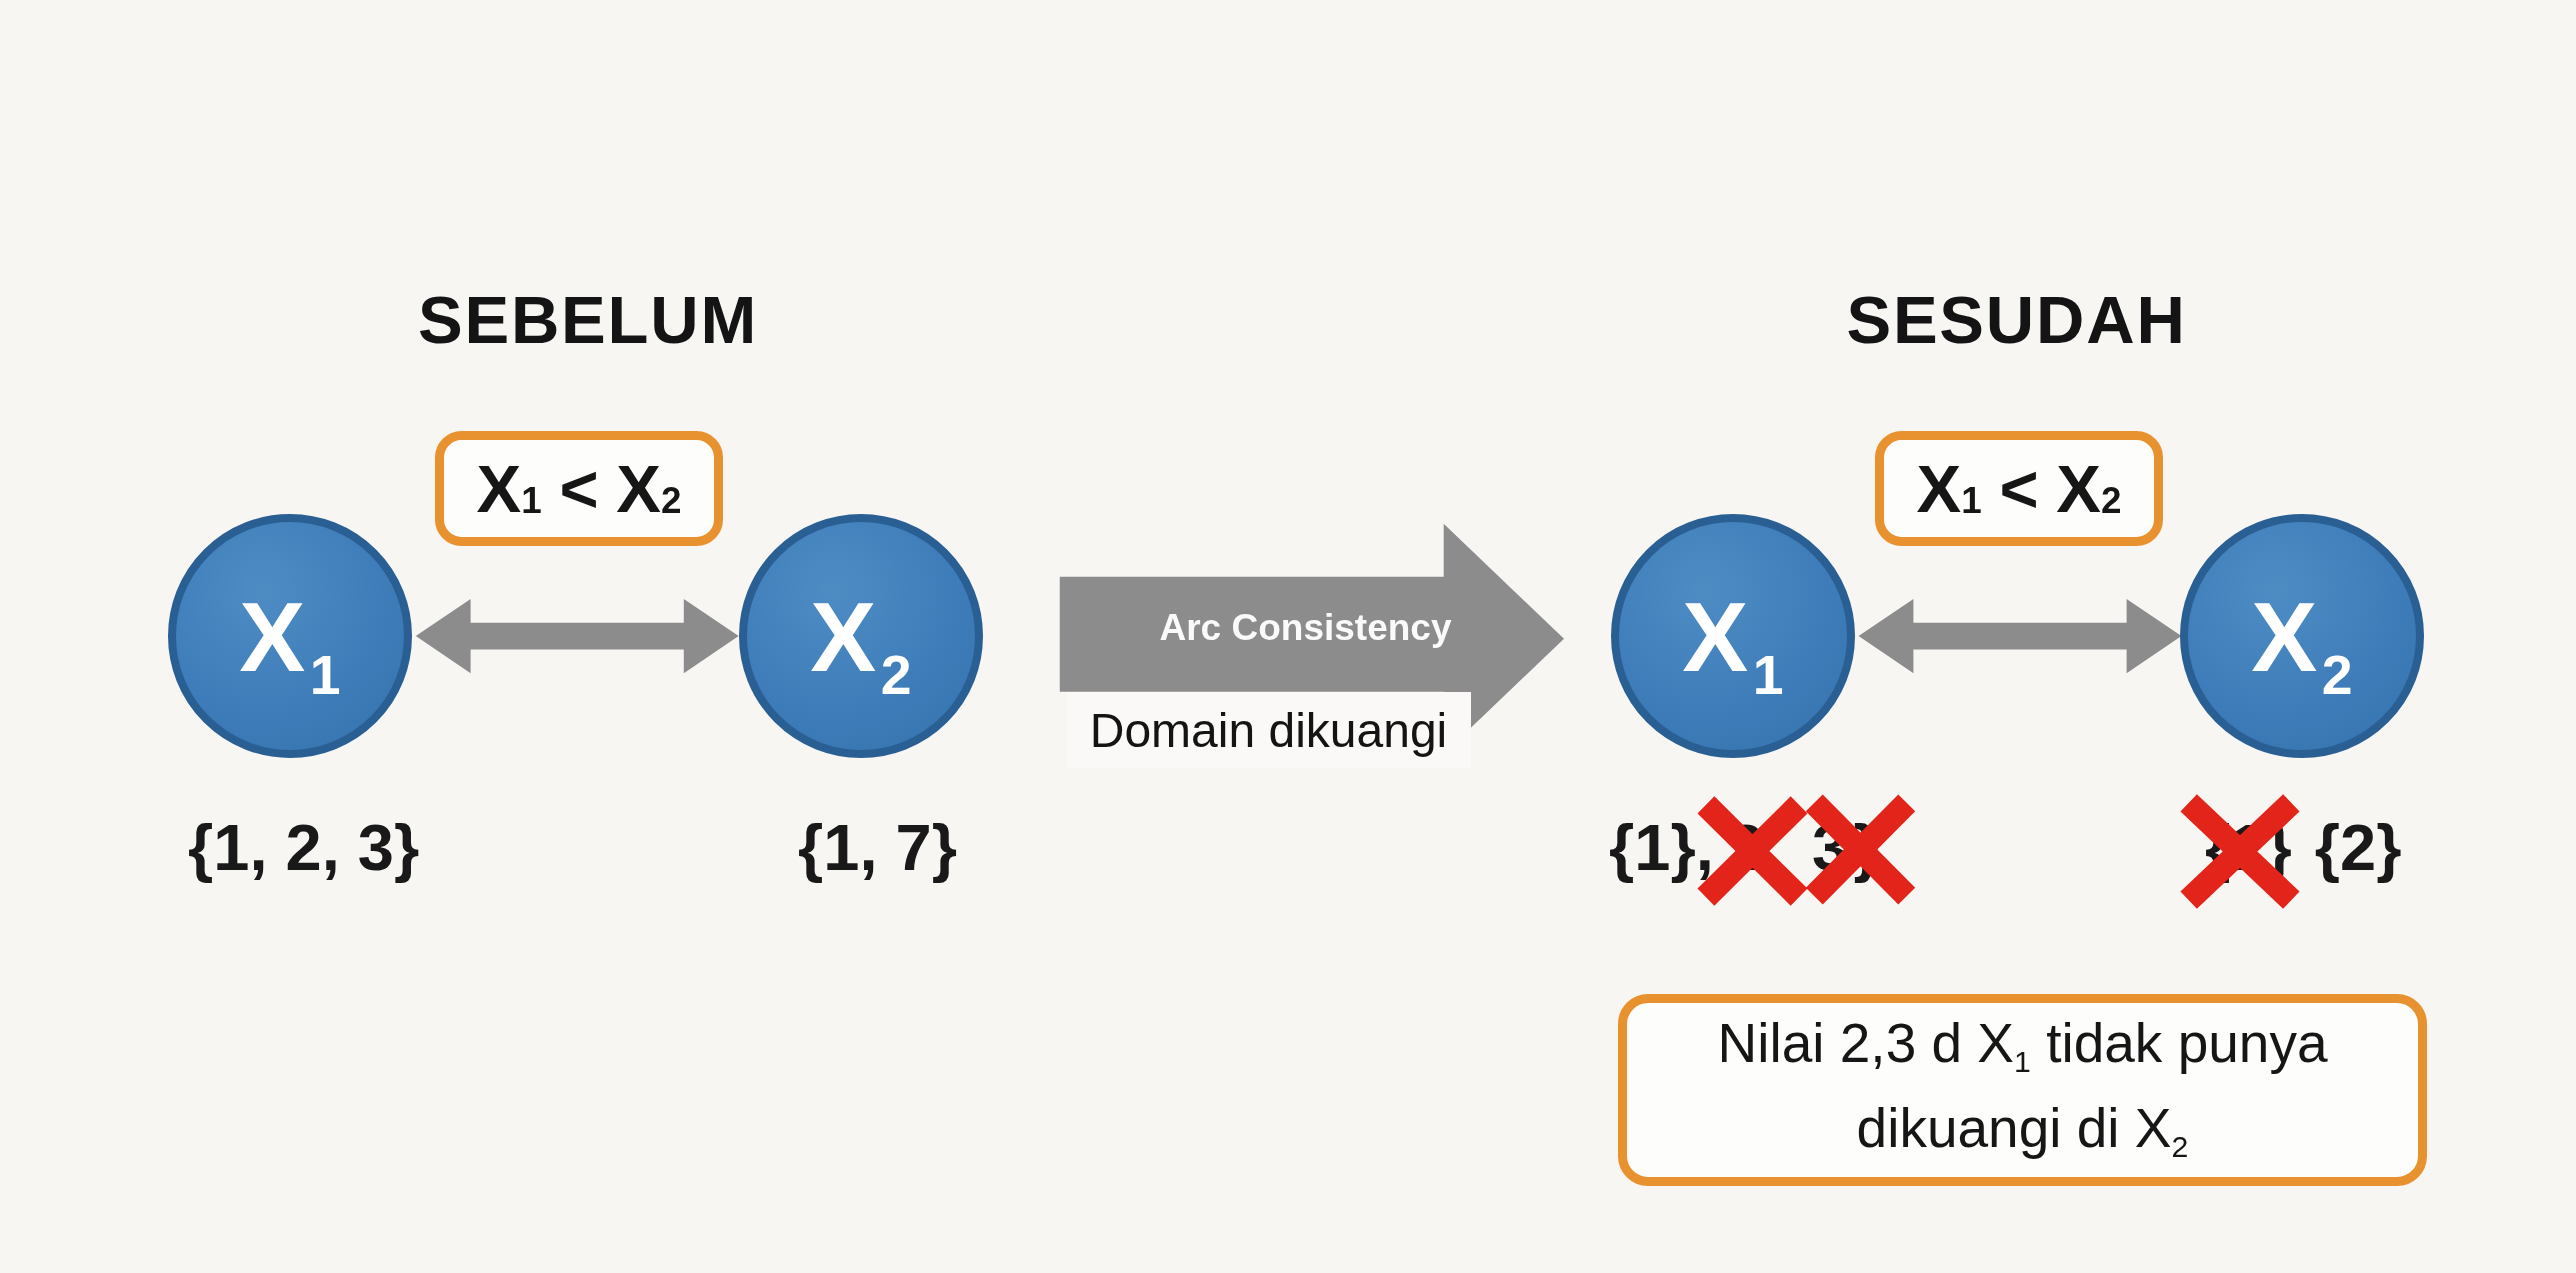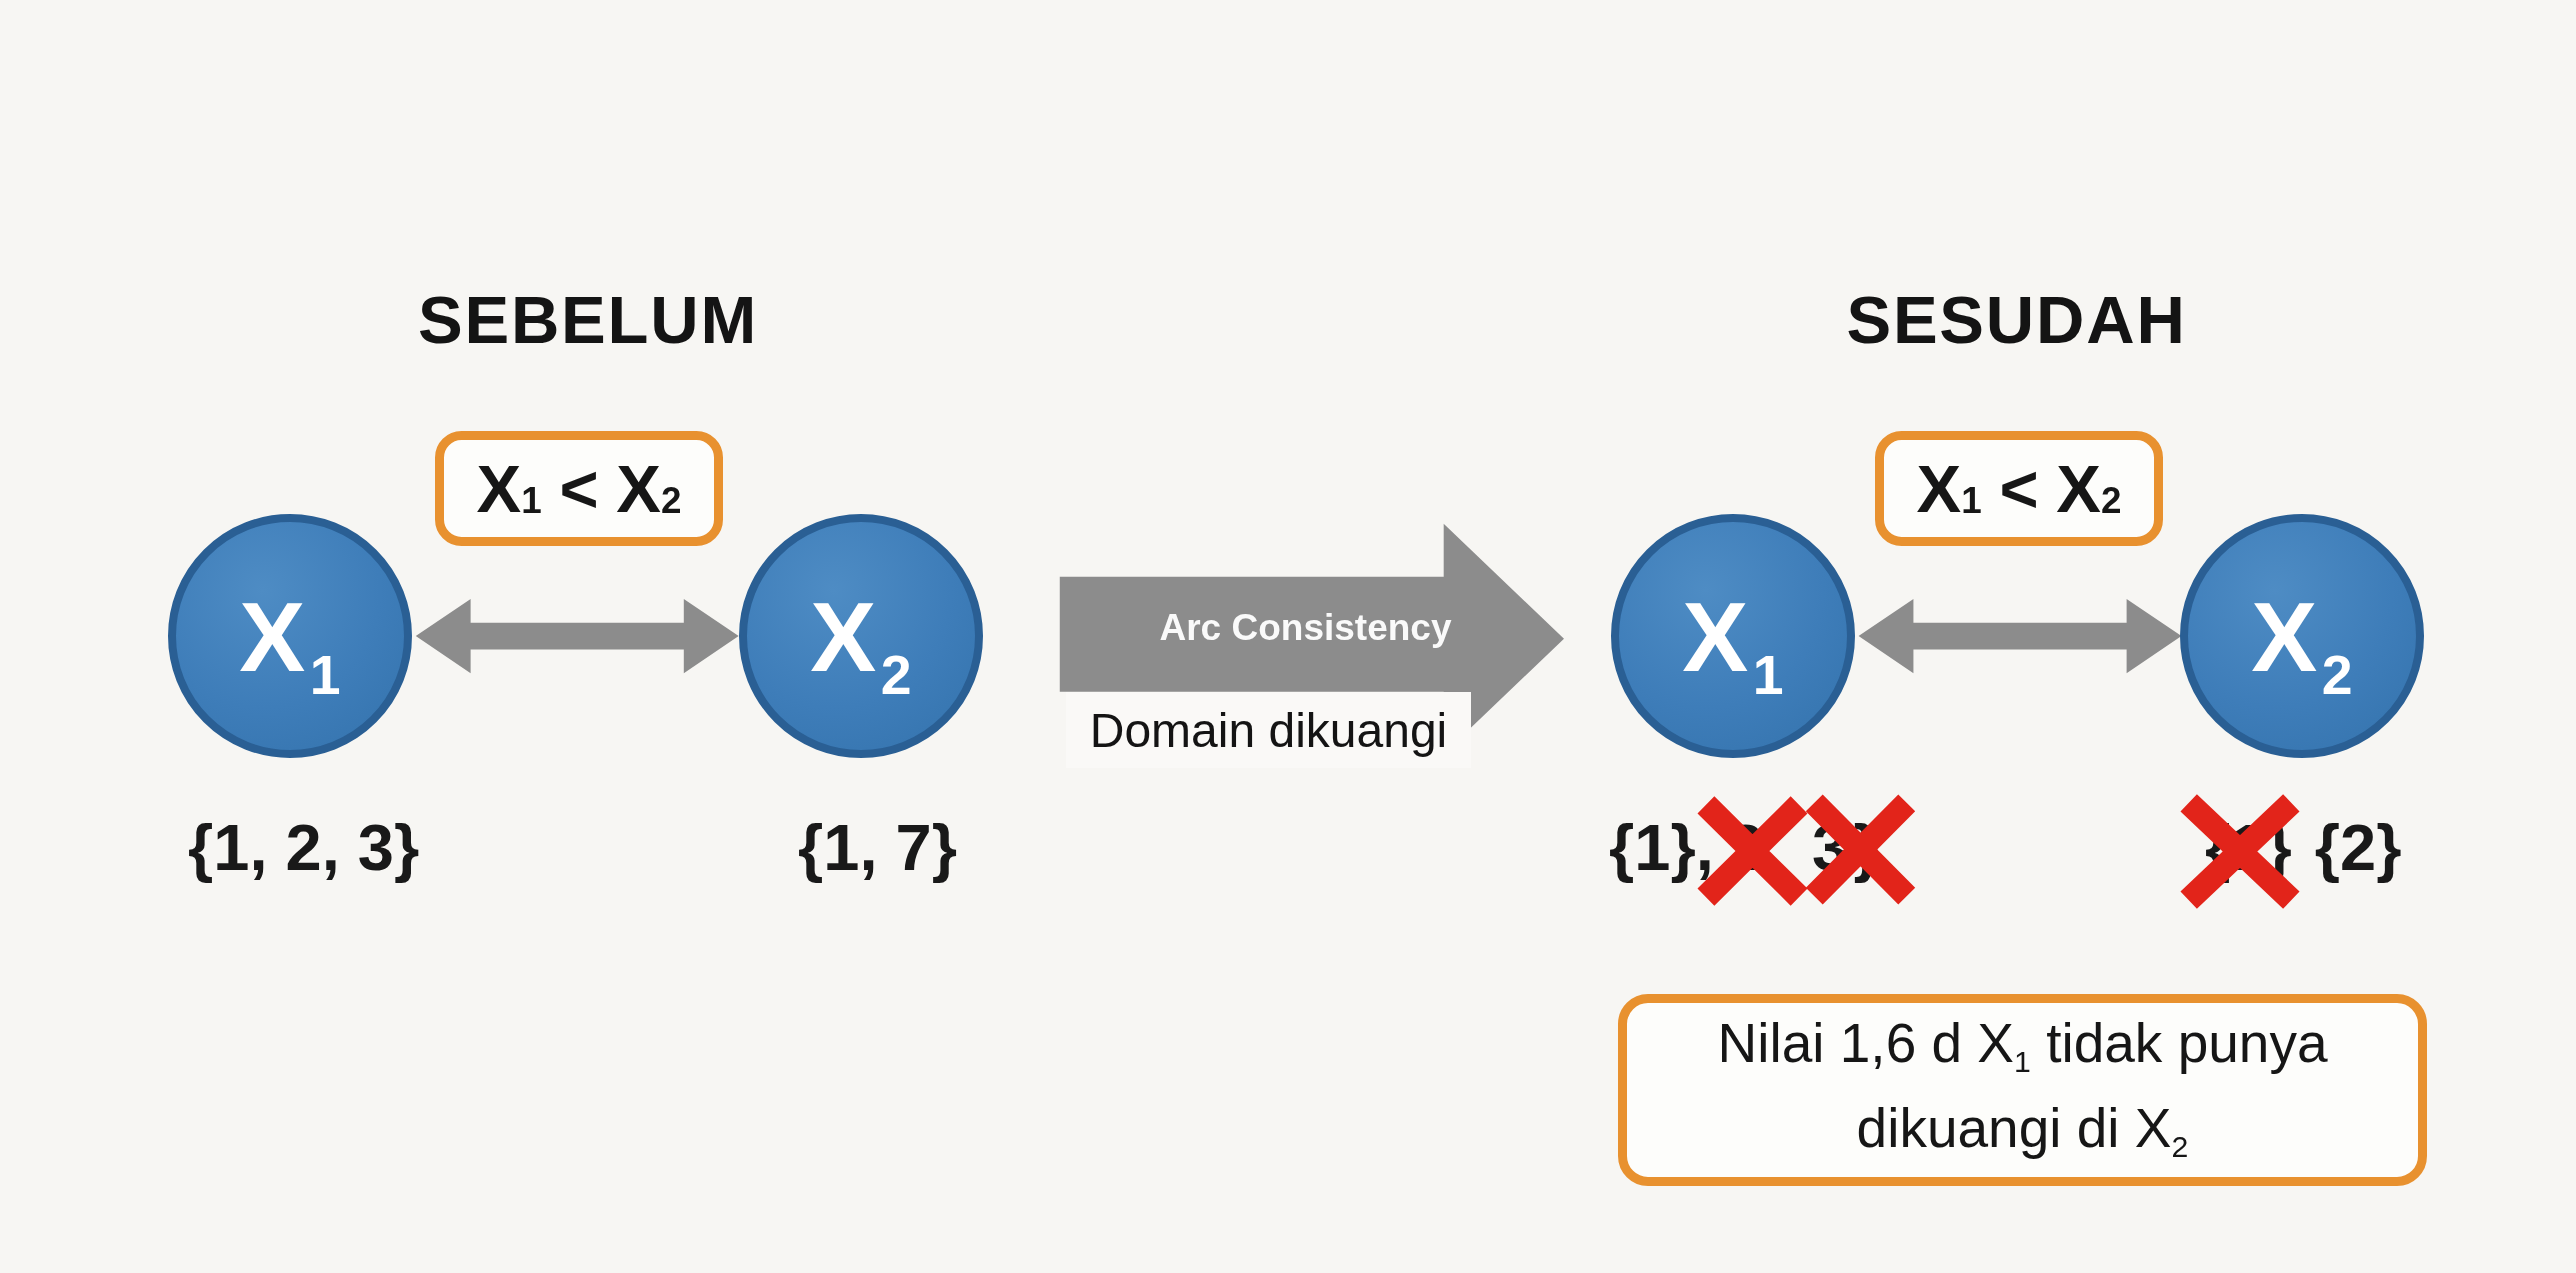--- a/index.html
+++ b/index.html
@@ -136,21 +136,21 @@
   </svg>
   <svg class="cross" style="left:1805px;top:794px;" width="111" height="111" viewBox="0 0 125 126">
     <path class="cross-stroke" d="M10,10 L115,116 M115,10 L10,116"></path>
   </svg>
   <svg class="cross" style="left:2178px;top:794px;" width="124" height="115" viewBox="0 0 140 130">
     <path class="cross-stroke" d="M12,10 L128,120 M128,10 L12,120"></path>
   </svg>
 
   <div class="note" style="left:1618px;top:994px;width:809px;height:192px;">
     <div>
-      <span>Nilai 1,6 d X</span><span class="sub">1</span><span> tidak punya</span>
+      <span>Nilai 2,3 d X</span><span class="sub">1</span><span> tidak punya</span>
     </div>
     <div>
       <span>dikuangi di X</span><span class="sub">2</span>
     </div>
   </div>
 
 </div>
 
 
 </body></html>

